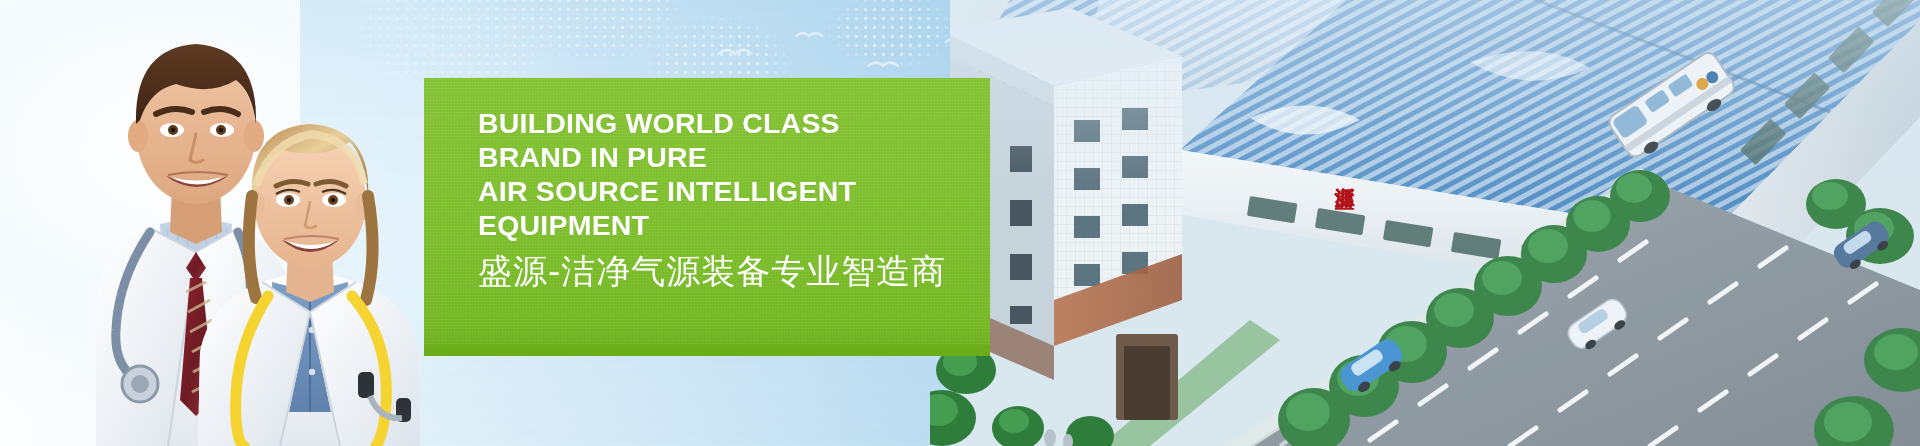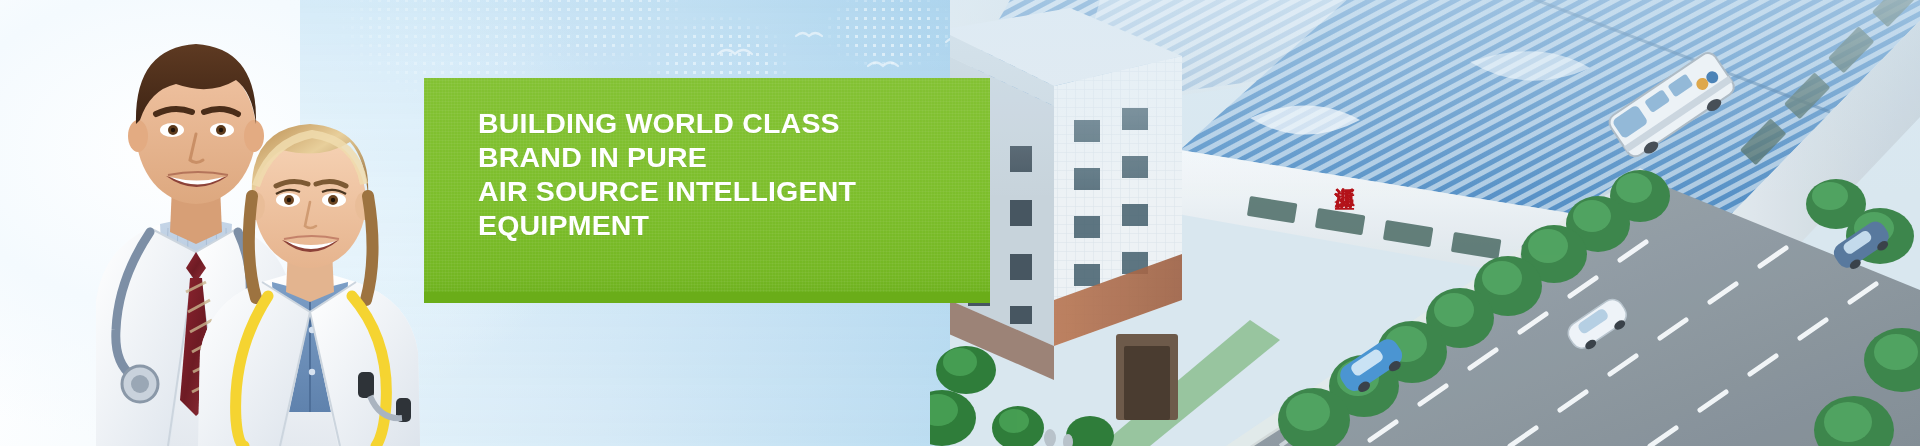--- a/index.html
+++ b/index.html
@@ -54,21 +54,21 @@
 
   
   .doctors{position:absolute;left:0;top:0;width:470px;height:446px;}
 
   
   .factory{position:absolute;left:950px;top:0;width:970px;height:446px;overflow:hidden;}
 
   
   .slogan-panel{
     position:absolute;
-    left:424px;top:78px;width:566px;height:225px;
+    left:424px;top:78px;width:566px;height:278px;
     background:linear-gradient(180deg,#83c233 0%,#7cbe2b 55%,#74b723 88%,#6aae1c 100%);
     box-shadow:0 0 0 0 rgba(0,0,0,0);
   }
   .slogan-panel::after{
     content:"";position:absolute;left:0;right:0;bottom:0;height:11px;
     background:#6aad19;
   }
   .slogan-panel .texture{
     position:absolute;inset:0;
     background-image:
@@ -523,17 +523,18 @@
       <ellipse cx="138" cy="192" rx="5" ry="8"></ellipse>
     </g>
   </svg>
 
   <div class="slogan-panel">
     <div class="texture"></div>
     <div class="slogan-en">BUILDING WORLD CLASS
 BRAND IN PURE
 AIR SOURCE INTELLIGENT
 EQUIPMENT</div>
+    <div class="slogan-cn">盛源-洁净气源装备专业智造商</div>
   </div>
 
   <div class="bldg-sign">浙江盛源</div>
 
 </div>
 
 </body></html>

